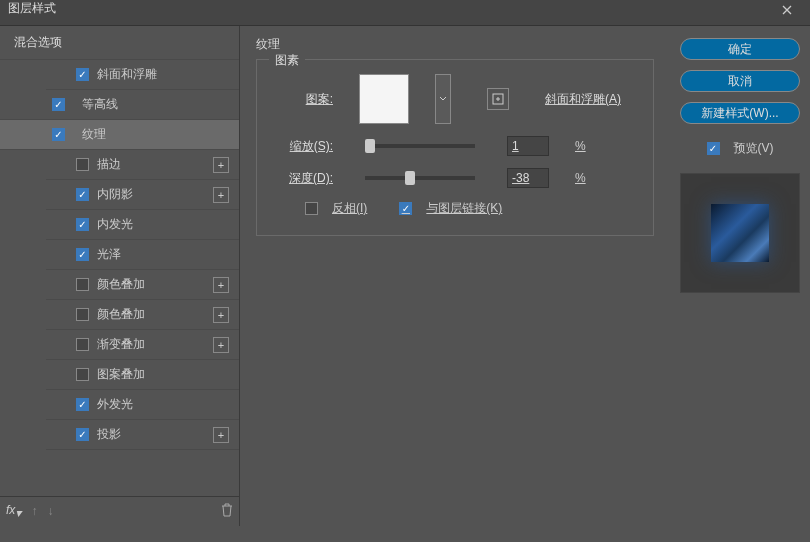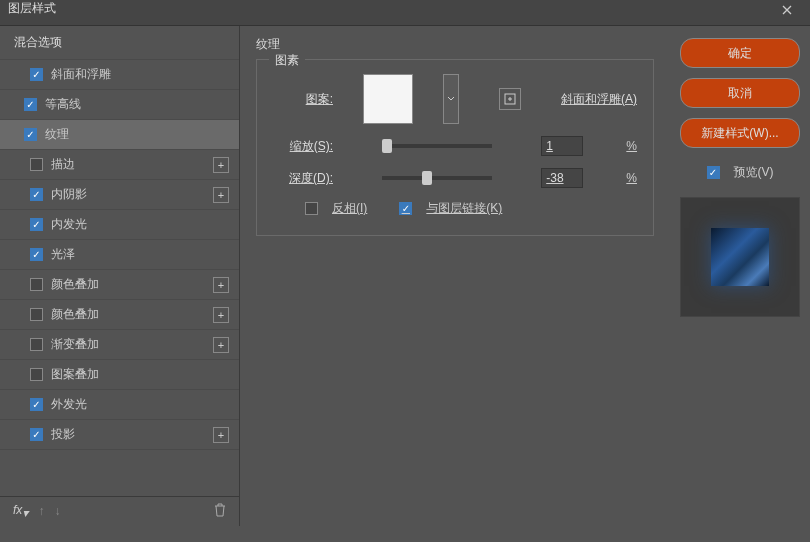--- a/index.html
+++ b/index.html
@@ -5,49 +5,49 @@
 * { margin: 0; padding: 0; box-sizing: border-box; font-family: "Microsoft YaHei", sans-serif; font-size: 12px; }
 body { background: #535353; color: #ccc; width: 810px; height: 542px; overflow: hidden; }
 .titlebar { background: #454545; height: 26px; display: flex; justify-content: space-between; padding: 0 8px; border-bottom: 1px solid #333; }
 .titlebar .title { color: #ddd; }
 .close-btn { width: 30px; height: 20px; display: flex; align-items: center; justify-content: center; cursor: pointer; color: #ccc; }
 .dialog-body { display: flex; height: 500px; }
 .sidebar { width: 240px; background: #535353; border-right: 1px solid #3a3a3a; display: flex; flex-direction: column; }
 .sidebar-list { flex: 1; }
 .sidebar-header { padding: 8px 14px; color: #ddd; border-bottom: 1px solid #4a4a4a; }
 .sidebar-item { display: flex; align-items: center; padding: 6px 14px; border-bottom: 1px solid #4a4a4a; cursor: pointer; position: relative; }
-.sidebar-item.indent1 { padding-left: 30px; }
-.sidebar-item.indent2 { padding-left: 24px; }
+.sidebar-item.indent1 { padding-left: 30px; margin-left: 46px; }
+.sidebar-item.indent2 { padding-left: 52px; gap: 9px; }
 .sidebar-item.selected { background: #6a6a6a; }
 .chk { width: 13px; height: 13px; border: 1px solid #888; margin-right: 8px; display: flex; align-items: center; justify-content: center; background: #454545; }
 .chk.checked { background: #3a7abd; border-color: #3a7abd; }
 .chk.checked::after { content: "✓"; color: #fff; font-size: 10px; line-height: 1; }
 .chk.empty { background: #454545; }
 .plus-box { position: absolute; right: 10px; width: 16px; height: 16px; border: 1px solid #888; display: flex; align-items: center; justify-content: center; color: #ccc; font-size: 11px; cursor: pointer; }
-.sidebar-footer { display: flex; align-items: center; padding: 6px 13px; gap: 10px; border-top: 1px solid #3a3a3a; }
+.sidebar-footer { display: flex; align-items: center; padding: 6px 6px; gap: 10px; border-top: 1px solid #3a3a3a; }
 .fx-label { font-style: italic; color: #ccc; }
 .footer-icon { color: #888; cursor: pointer; }
 .footer-spacer { flex: 1; }
 .main { flex: 1; padding: 10px 16px; position: relative; }
 .panel-title { color: #ddd; margin-bottom: 6px; }
 .fieldset { border: 1px solid #6a6a6a; padding: 14px 16px 18px; position: relative; text-decoration: underline; }
 .fieldset-legend { position: absolute; top: -8px; left: 12px; background: #535353; padding: 0 6px; color: #ddd; }
-.row { display: flex; align-items: center; margin-bottom: 12px; gap: 26px; justify-content: space-between; }
+.row { display: flex; align-items: center; margin-bottom: 12px; gap: 26px; }
 .label-right { width: 60px; text-align: right; color: #ddd; }
 .pattern-swatch { width: 50px; height: 50px; background: #f5f5f5; border: 1px solid #888; }
 .dropdown-arrow { width: 16px; height: 50px; background: #5a5a5a; border: 1px solid #888; display: flex; align-items: center; justify-content: center; color: #ccc; cursor: pointer; }
 .snap-btn { width: 22px; height: 22px; border: 1px solid #888; display: flex; align-items: center; justify-content: center; cursor: pointer; margin-left: 10px; }
 .snap-label { margin-left: 10px; color: #ddd; }
 .slider { position: relative; width: 110px; height: 4px; background: #3a3a3a; margin: 0 6px; }
 .slider-thumb { position: absolute; top: -5px; width: 10px; height: 14px; background: #ccc; border-radius: 2px; }
 .num-input { width: 42px; height: 20px; background: #454545; border: 1px solid #333; color: #ddd; padding: 0 4px; text-align: left; }
 .pct { color: #ccc; }
 .check-row { display: flex; align-items: center; gap: 6px; margin-left: 32px; }
 .right-panel { width: 140px; padding: 12px 10px; display: flex; flex-direction: column; gap: 10px; align-items: center; }
-.btn { width: 120px; height: 30px; border: 1px solid #888; border-radius: 13px; background: #c2410c; color: #ddd; display: flex; align-items: center; justify-content: center; cursor: pointer; }
+.btn { width: 120px; height: 22px; border: 1px solid #888; border-radius: 13px; background: #0369a1; color: #ddd; display: flex; align-items: center; justify-content: center; cursor: pointer; }
 .preview-check { display: flex; align-items: center; gap: 6px; margin-top: 6px; }
 .preview-box { width: 120px; height: 120px; background: #3a3a3a; margin-top: 6px; display: flex; align-items: center; justify-content: center; border: 1px solid #444; }
 .preview-inner { width: 58px; height: 58px; background: linear-gradient(135deg,#0a1a2f 0%,#2a5b9c 40%,#1a3a5f 60%,#4a7bb8 80%,#0a1a2f 100%); box-shadow: 0 0 18px rgba(42,91,156,.6); }
 </style>
 </head>
 <body>
 
 <div class="titlebar">
   <span class="title">图层样式</span>
   <span class="close-btn">

